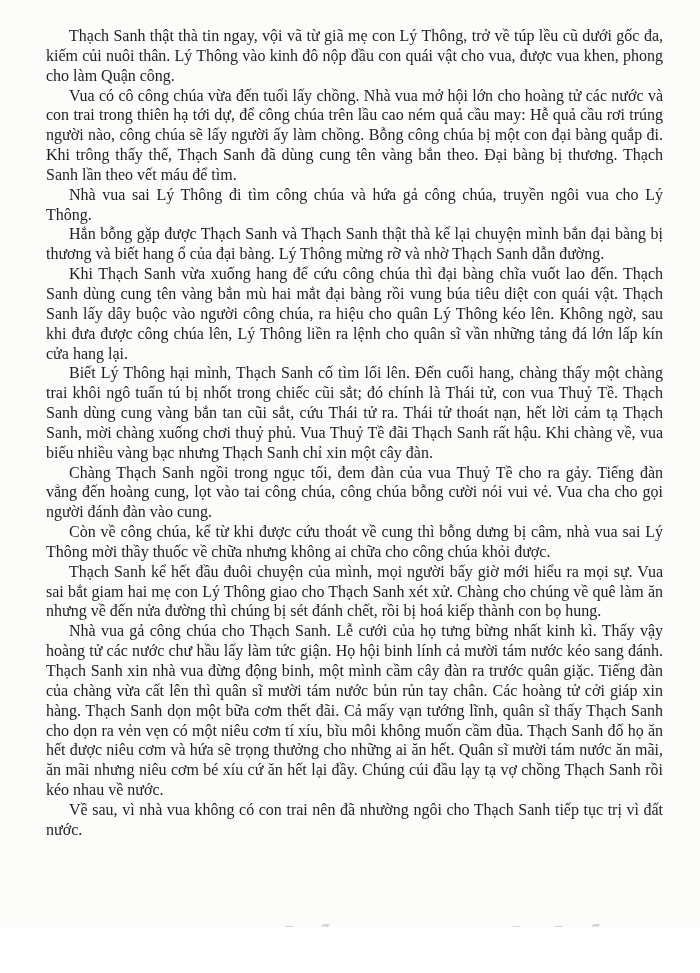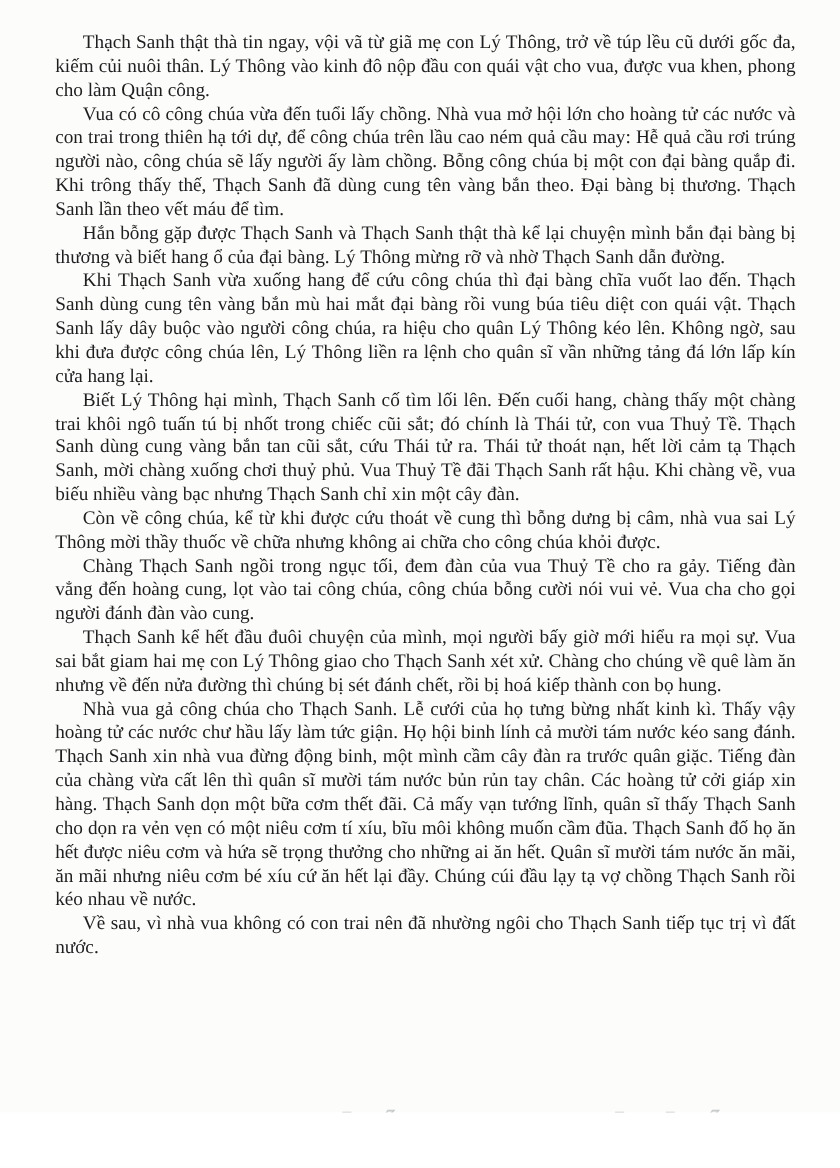--- a/index.html
+++ b/index.html
@@ -81,25 +81,26 @@
   }
 </style>
 </head>
 <body>
 
 <div class="page">
 
   <main class="text-block" id="story-text">
       <p>Thạch Sanh thật thà tin ngay, vội vã từ giã mẹ con Lý Thông, trở về túp lều cũ dưới gốc đa, kiếm củi nuôi thân. Lý Thông vào kinh đô nộp đầu con quái vật cho vua, được vua khen, phong cho làm Quận công.</p>
       <p>Vua có cô công chúa vừa đến tuổi lấy chồng. Nhà vua mở hội lớn cho hoàng tử các nước và con trai trong thiên hạ tới dự, để công chúa trên lầu cao ném quả cầu may: Hễ quả cầu rơi trúng người nào, công chúa sẽ lấy người ấy làm chồng. Bỗng công chúa bị một con đại bàng quắp đi. Khi trông thấy thế, Thạch Sanh đã dùng cung tên vàng bắn theo. Đại bàng bị thương. Thạch Sanh lần theo vết máu để tìm.</p>
+      <p>Nhà vua sai Lý Thông đi tìm công chúa và hứa gả công chúa, truyền ngôi vua cho Lý Thông.</p>
       <p>Hắn bỗng gặp được Thạch Sanh và Thạch Sanh thật thà kể lại chuyện mình bắn đại bàng bị thương và biết hang ổ của đại bàng. Lý Thông mừng rỡ và nhờ Thạch Sanh dẫn đường.</p>
       <p>Khi Thạch Sanh vừa xuống hang để cứu công chúa thì đại bàng chĩa vuốt lao đến. Thạch Sanh dùng cung tên vàng bắn mù hai mắt đại bàng rồi vung búa tiêu diệt con quái vật. Thạch Sanh lấy dây buộc vào người công chúa, ra hiệu cho quân Lý Thông kéo lên. Không ngờ, sau khi đưa được công chúa lên, Lý Thông liền ra lệnh cho quân sĩ vần những tảng đá lớn lấp kín cửa hang lại.</p>
       <p>Biết Lý Thông hại mình, Thạch Sanh cố tìm lối lên. Đến cuối hang, chàng thấy một chàng trai khôi ngô tuấn tú bị nhốt trong chiếc cũi sắt; đó chính là Thái tử, con vua Thuỷ Tề. Thạch Sanh dùng cung vàng bắn tan cũi sắt, cứu Thái tử ra. Thái tử thoát nạn, hết lời cảm tạ Thạch Sanh, mời chàng xuống chơi thuỷ phủ. Vua Thuỷ Tề đãi Thạch Sanh rất hậu. Khi chàng về, vua biếu nhiều vàng bạc nhưng Thạch Sanh chỉ xin một cây đàn.</p>
+      <p>Chàng Thạch Sanh ngồi trong ngục tối, đem đàn của vua Thuỷ Tề cho ra gảy. Tiếng đàn vẳng đến hoàng cung, lọt vào tai công chúa, công chúa bỗng cười nói vui vẻ. Vua cha cho gọi người đánh đàn vào cung.</p>
       <p>Còn về công chúa, kể từ khi được cứu thoát về cung thì bỗng dưng bị câm, nhà vua sai Lý Thông mời thầy thuốc về chữa nhưng không ai chữa cho công chúa khỏi được.</p>
-      <p>Chàng Thạch Sanh ngồi trong ngục tối, đem đàn của vua Thuỷ Tề cho ra gảy. Tiếng đàn vẳng đến hoàng cung, lọt vào tai công chúa, công chúa bỗng cười nói vui vẻ. Vua cha cho gọi người đánh đàn vào cung.</p>
       <p>Thạch Sanh kể hết đầu đuôi chuyện của mình, mọi người bấy giờ mới hiểu ra mọi sự. Vua sai bắt giam hai mẹ con Lý Thông giao cho Thạch Sanh xét xử. Chàng cho chúng về quê làm ăn nhưng về đến nửa đường thì chúng bị sét đánh chết, rồi bị hoá kiếp thành con bọ hung.</p>
       <p>Nhà vua gả công chúa cho Thạch Sanh. Lễ cưới của họ tưng bừng nhất kinh kì. Thấy vậy hoàng tử các nước chư hầu lấy làm tức giận. Họ hội binh lính cả mười tám nước kéo sang đánh. Thạch Sanh xin nhà vua đừng động binh, một mình cầm cây đàn ra trước quân giặc. Tiếng đàn của chàng vừa cất lên thì quân sĩ mười tám nước bủn rủn tay chân. Các hoàng tử cởi giáp xin hàng. Thạch Sanh dọn một bữa cơm thết đãi. Cả mấy vạn tướng lĩnh, quân sĩ thấy Thạch Sanh cho dọn ra vẻn vẹn có một niêu cơm tí xíu, bĩu môi không muốn cầm đũa. Thạch Sanh đố họ ăn hết được niêu cơm và hứa sẽ trọng thưởng cho những ai ăn hết. Quân sĩ mười tám nước ăn mãi, ăn mãi nhưng niêu cơm bé xíu cứ ăn hết lại đầy. Chúng cúi đầu lạy tạ vợ chồng Thạch Sanh rồi kéo nhau về nước.</p>
       <p>Về sau, vì nhà vua không có con trai nên đã nhường ngôi cho Thạch Sanh tiếp tục trị vì đất nước.</p>
     </main>
 
 
   <div class="watermark-slogan">Khát vọng tri thức</div>
 
   <div class="footer">
     <span class="book-code">NBVH6</span>

